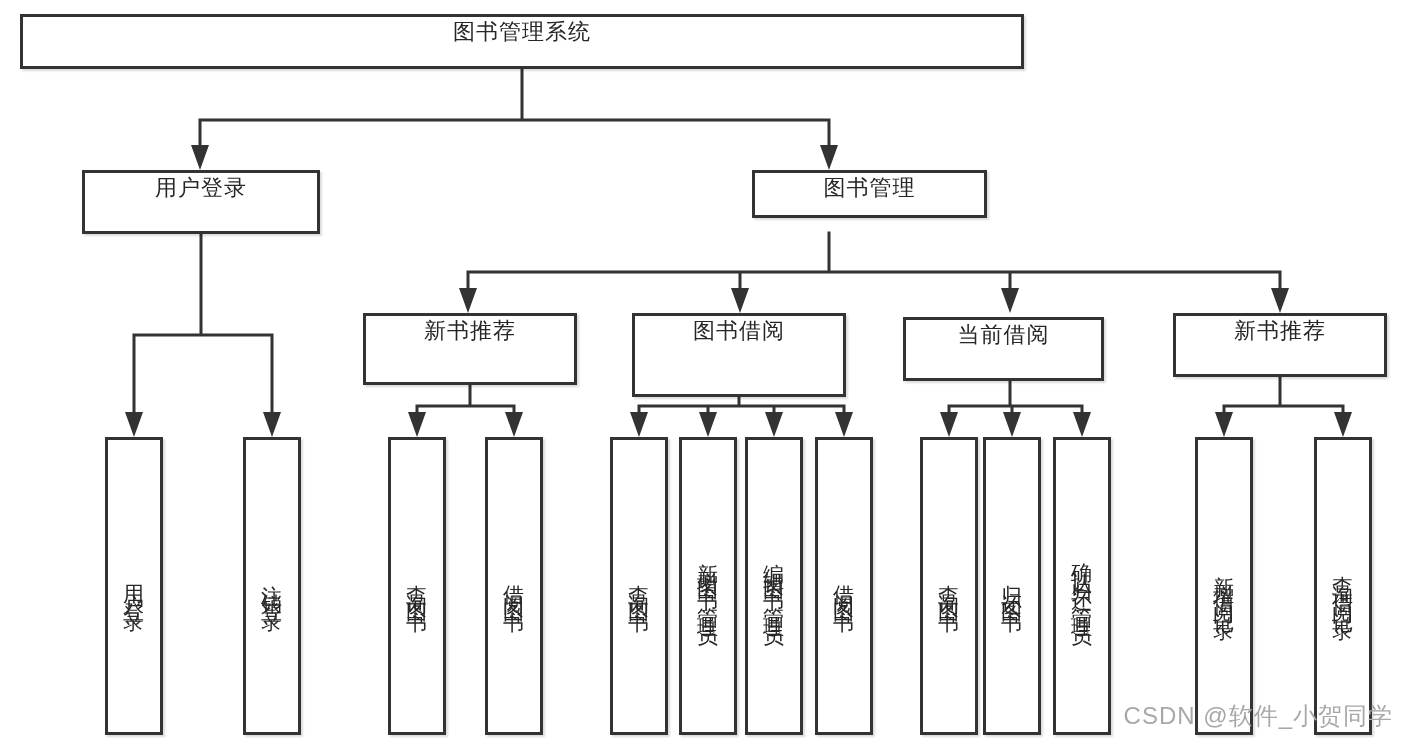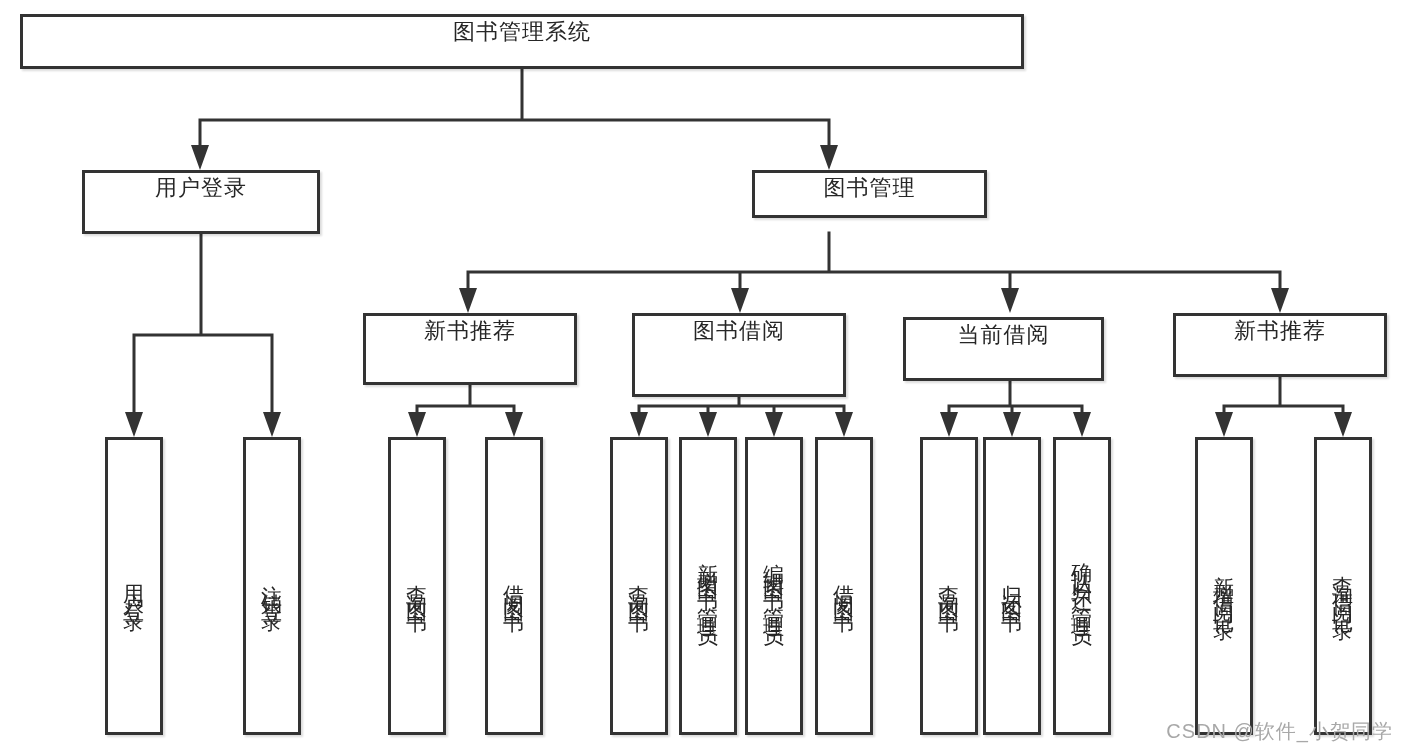--- a/index.html
+++ b/index.html
@@ -40,22 +40,22 @@
   .vlabel{
     writing-mode:vertical-rl;
     text-orientation:mixed;
     font-size:21px;
     letter-spacing:9px;
     line-height:1;
     white-space:nowrap;
   }
   .watermark{
     position:absolute;
-    right:12px;bottom:2px;
-    font-size:20px;
+    right:12px;bottom:15px;
+    font-size:24px;
     color:var(--watermark-color);
     letter-spacing:1px;
     white-space:nowrap;
   }
 </style>
 </head>
 <body>
 
 <div class="stage">
 

